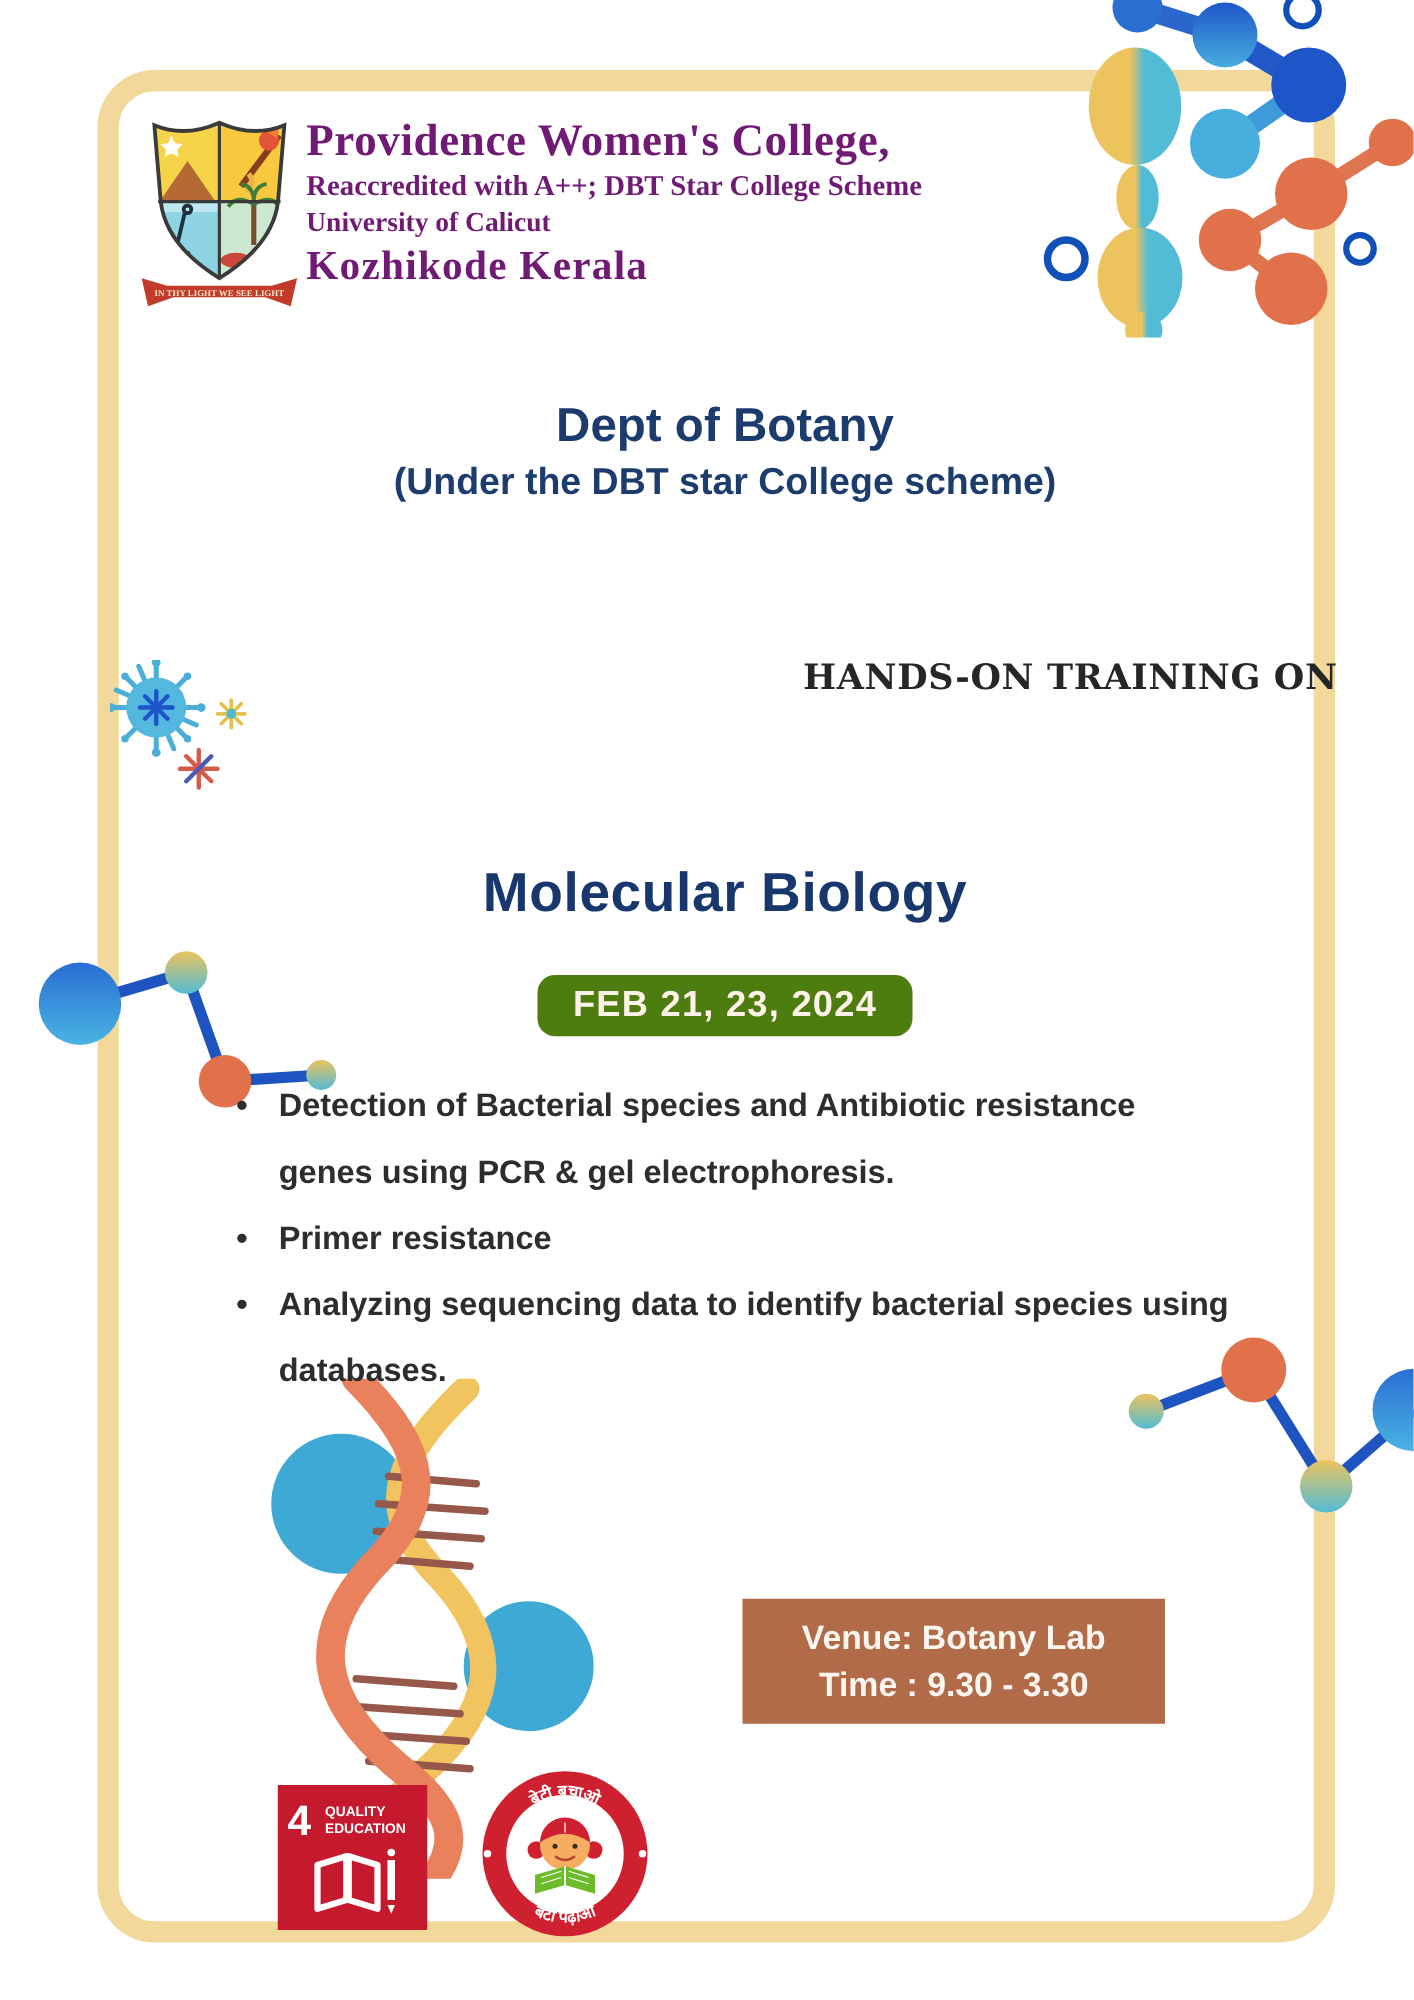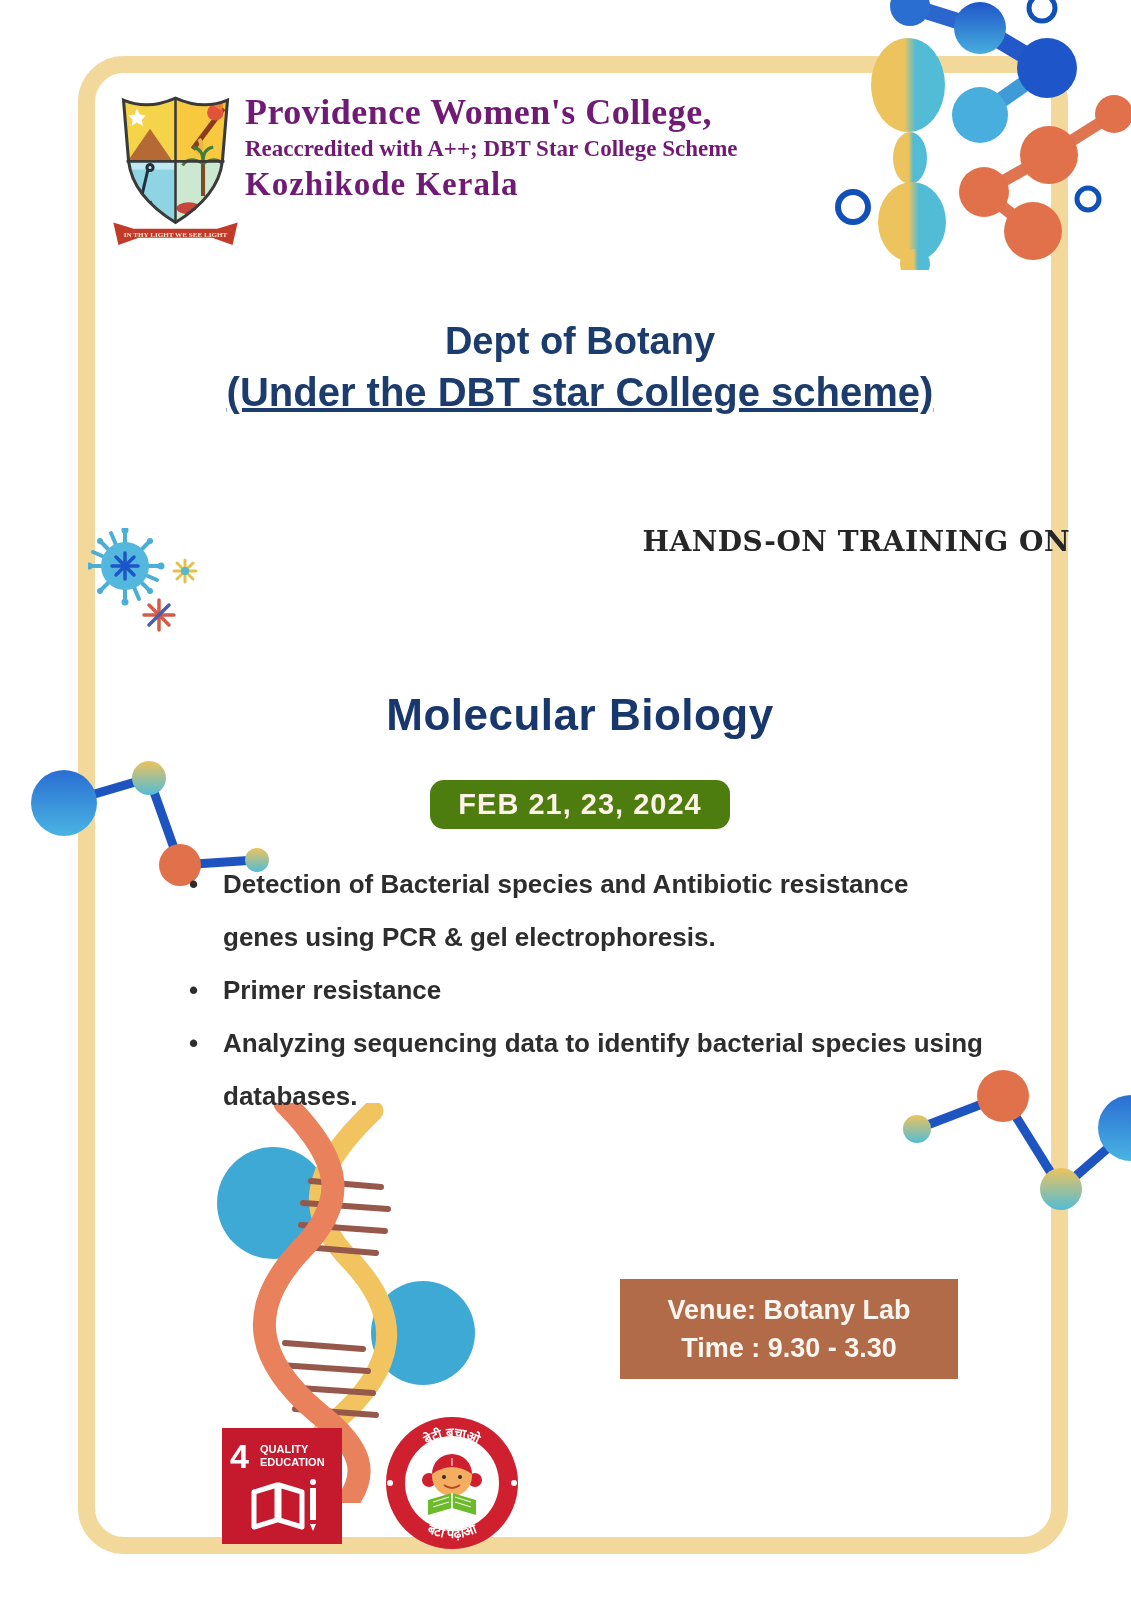--- a/index.html
+++ b/index.html
@@ -19,38 +19,38 @@
   
   .header-block{left:245px;top:92px;width:712px;text-align:left;color:#701a75;
     font-family:Liberation Serif, serif;font-weight:700;}
   .college-name{font-size:36px;line-height:1.15;letter-spacing:.5px;}
   .accreditation{font-size:23px;line-height:1.35;}
   .university{font-size:22px;line-height:1.3;}
   .location{font-size:33px;line-height:1.25;letter-spacing:1px;}
   
   .dept-block{left:90px;top:298px;width:980px;text-align:center;color:#1c3c6e;font-weight:700;margin-top:20px;}
   .dept-title{font-size:38px;line-height:1.25;}
-  .dept-subtitle{font-size:40px;line-height:1.3;text-decoration:underline;}
+  .dept-subtitle{font-size:30px;line-height:1.3;}
   
   .kicker{left:90px;top:525px;width:980px;text-align:right;color:#262626;
     font-family:"DejaVu Serif","Liberation Serif",serif;font-weight:700;font-size:28px;letter-spacing:.5px;}
   
   .main-title{left:90px;top:690px;width:980px;text-align:center;color:#17376d;
     font-weight:700;font-size:44px;letter-spacing:.5px;}
   
   .badge-row{left:90px;top:780px;width:980px;text-align:center;}
   .date-badge{display:inline-block;background:#4d7c0f;color:#fdf1e8;font-weight:700;
     font-size:29px;letter-spacing:1px;padding:8px 28px;border-radius:14px;}
   
   .bullets{left:183px;top:858px;width:800px;color:#2d2d2d;font-weight:700;
     font-size:26px;line-height:53px;}
   .bullet-item{position:relative;padding-left:40px;}
   .bullet-dot{position:absolute;left:6px;top:0;font-size:26px;}
   
-  .venue-box{left:620px;top:1279px;width:338px;height:100px;background:#b26b49;
+  .venue-box{left:594px;top:1279px;width:338px;height:100px;background:#b26b49;
     color:#fbf6ef;font-weight:700;font-size:27px;text-align:center;line-height:38px;
     display:flex;flex-direction:column;justify-content:center;}
   svg text{font-family:"Liberation Sans",sans-serif;}
 </style>
 </head>
 <body>
 
 <div class="abs frame"></div>
 
 <svg class="abs decor" style="left:820px;top:0;" width="311" height="270" viewBox="0 0 311 270">
@@ -227,20 +227,21 @@
   <line x1="17" y1="70" x2="113" y2="70" stroke="#3a3a3a" stroke-width="2.5"></line>
   <g>
     <path d="M 4,130 L 24,136 L 106,136 L 126,130 L 121,152 L 101,145 L 29,145 L 9,152 Z" fill="#c23b2a"></path>
     <text x="65" y="144" text-anchor="middle" font-size="7" font-weight="bold" fill="#f6e3c8" style="font-family:'Liberation Serif',serif;">IN THY LIGHT WE SEE LIGHT</text>
   </g>
 </svg>
 
 <div class="abs content header-block">
   <div class="college-name">Providence Women's College,</div>
   <div class="accreditation">Reaccredited with A++; DBT Star College Scheme</div>
+  <div class="university">University of Calicut</div>
   <div class="location">Kozhikode Kerala</div>
 </div>
 
 <div class="abs content dept-block">
   <div class="dept-title">Dept of Botany</div>
   <div class="dept-subtitle">(Under the DBT star College scheme)</div>
 </div>
 
 <div class="abs content kicker">HANDS-ON TRAINING ON</div>
 

